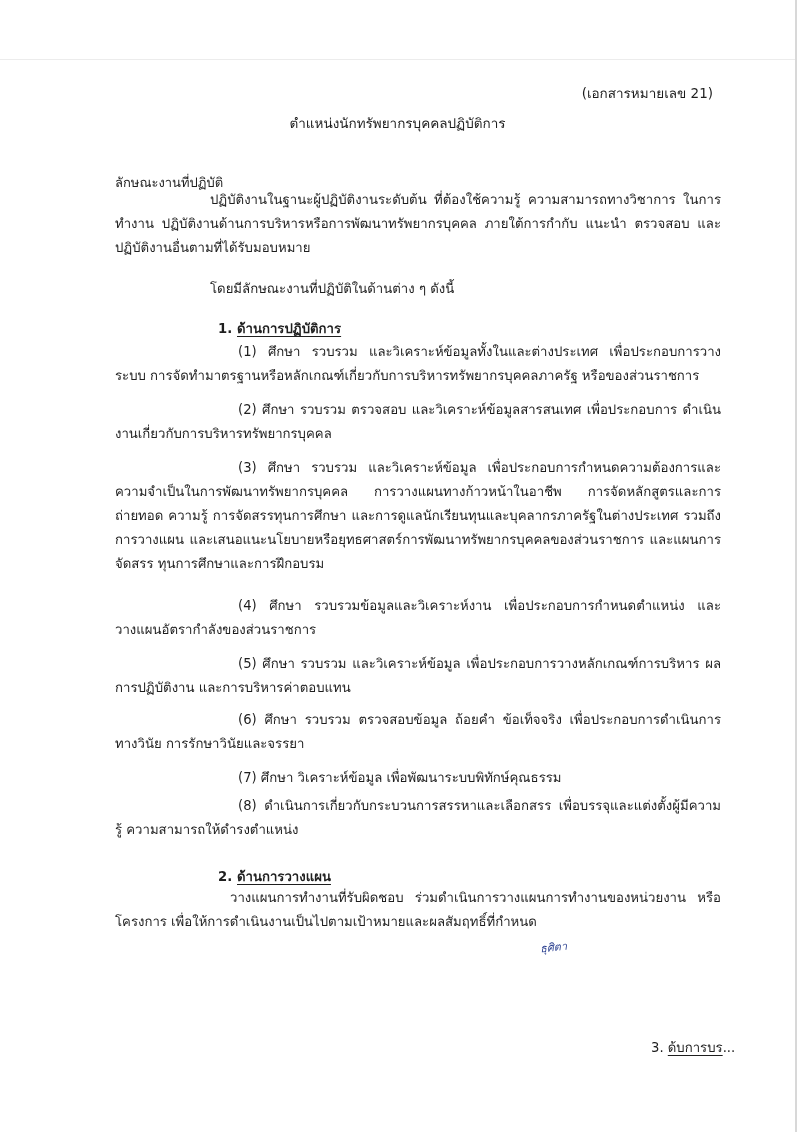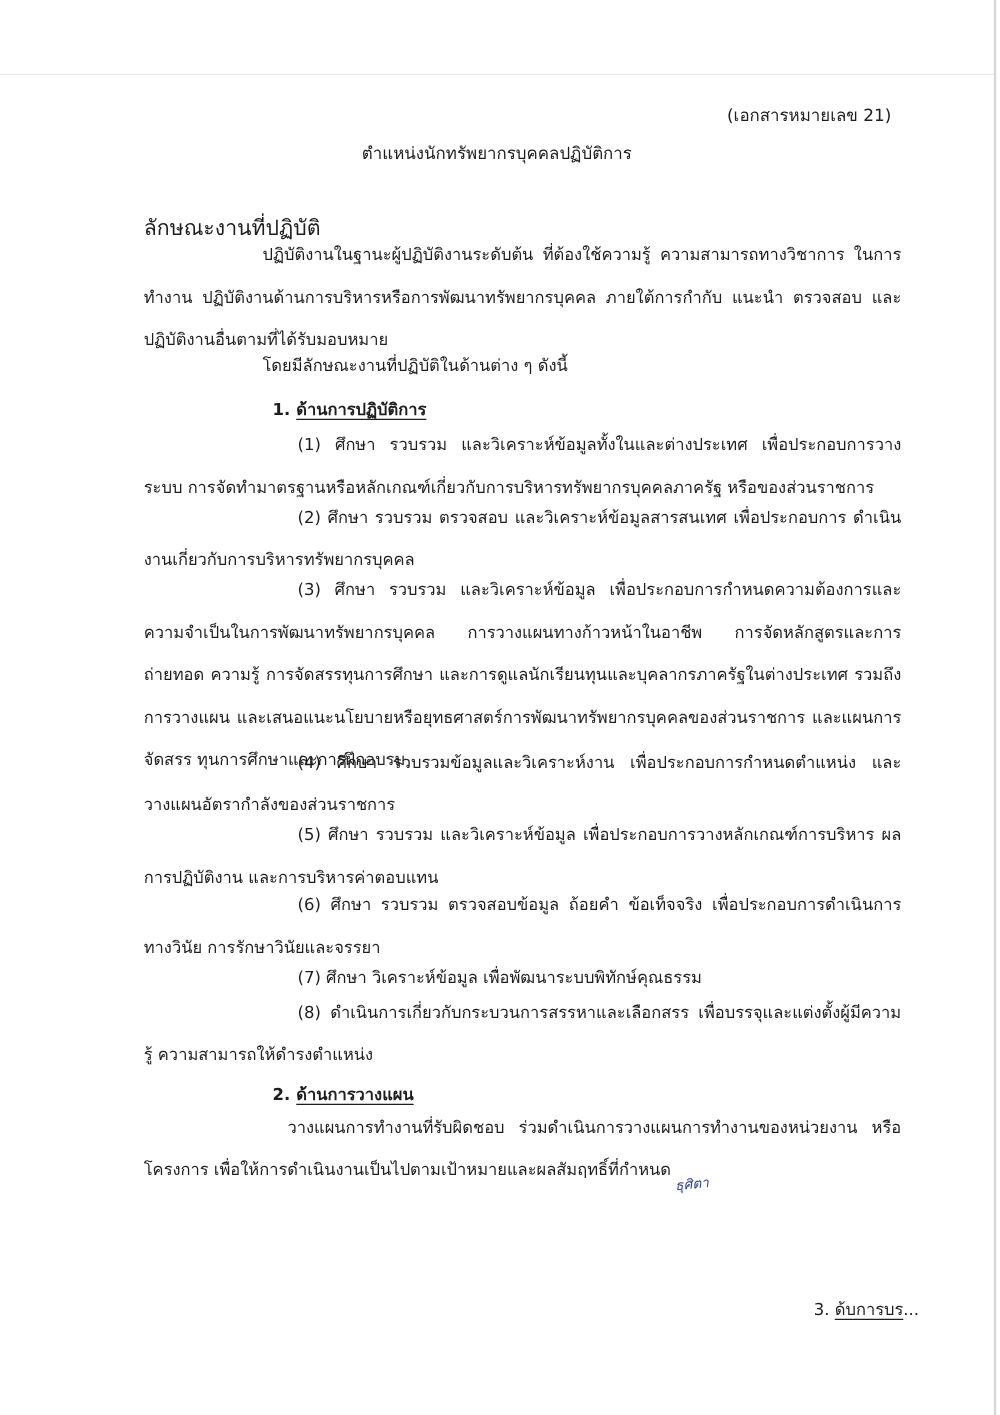--- a/index.html
+++ b/index.html
@@ -52,28 +52,28 @@
     .doc-title {
       left: 0;
       width: 795px;
       text-align: center;
       top: 114px;
       font-size: 13.5px;
     }
     .section-heading {
       left: 115px;
       top: 174px;
-      font-size: 17px;
+      font-size: 13px;
     }
     .para {
       position: absolute;
       left: 115px;
       width: 606px;
       font-size: 13.2px;
-      line-height: 34px;
+      line-height: 24px;
       text-align: justify;
       text-align-last: left;
     }
     .num-heading {
       position: absolute;
       left: 218px;
       font-size: 13.2px;
       line-height: 18px;
       white-space: nowrap;
       font-weight: bold;

